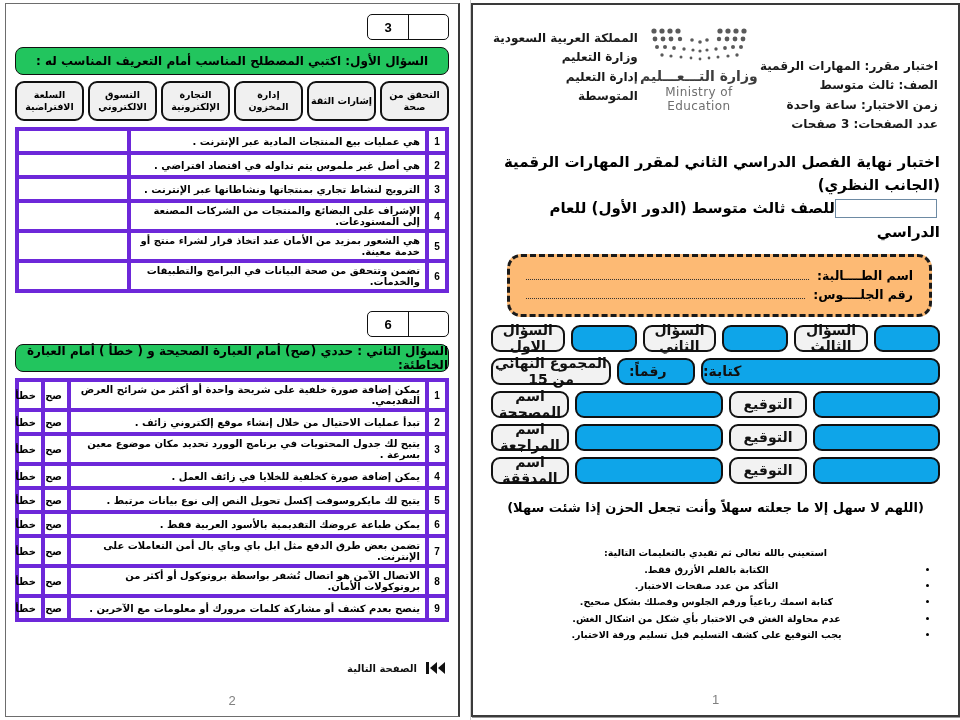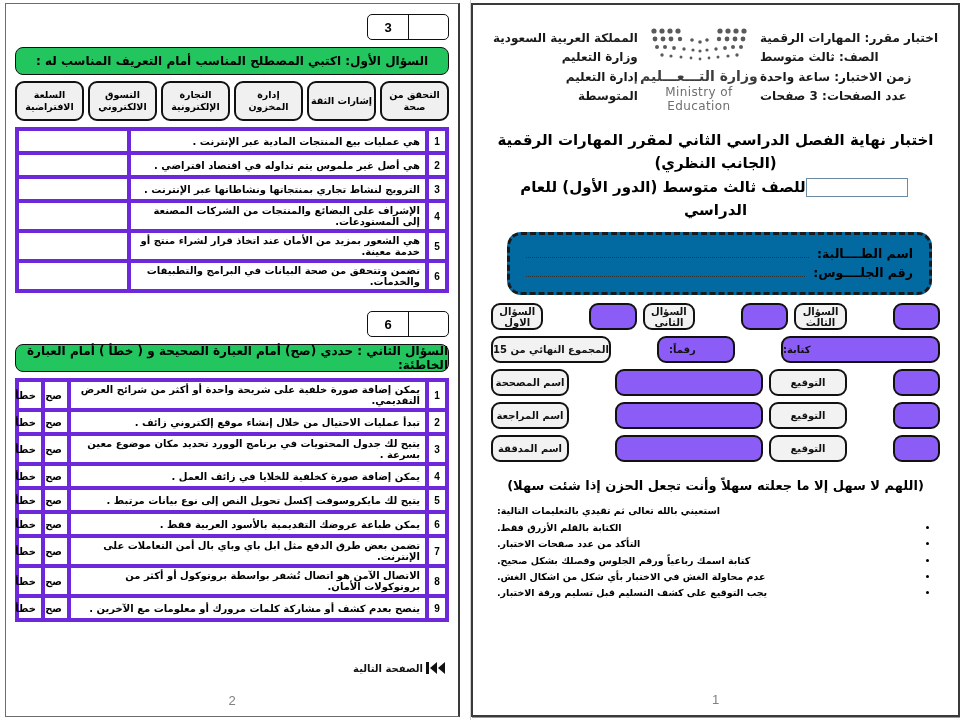--- a/index.html
+++ b/index.html
@@ -68,21 +68,21 @@
     padding: 18px 20px 0 20px;
   }
   .hdr-col {
     font-size: 12px;
     font-weight: bold;
     line-height: 1.62;
     color: #1a1a1a;
     white-space: nowrap;
   }
   .hdr-right { text-align: right; padding-top: 6px; }
-  .hdr-left  { text-align: left; padding-top: 6px; }
+  .hdr-left  { text-align: right; padding-top: 6px; margin-top: 28px; }
 
   
   .logo-wrap {
     width: 118px;
     text-align: center;
     padding-top: 2px;
   }
   .logo-dots { width: 118px; height: 42px; display:block; margin: 0 auto; }
   .logo-ar {
     font-size: 14px;
@@ -96,21 +96,21 @@
     font-size: 12px;
     color: #6f6f6f;
     letter-spacing: .4px;
     direction: ltr;
     margin-top: 1px;
   }
 
   
   .doc-title {
     margin: 16px 18px 0 18px;
-    text-align: center;
+    text-align: right;
     font-size: 15px;
     font-weight: bold;
     color: #000;
     line-height: 1.55;
     position: relative;
   }
   .title-line2 { position: relative; display: inline-block; }
   .year-box {
     display: inline-block;
     width: 100px;
@@ -120,21 +120,21 @@
     vertical-align: middle;
     margin-right: 3px;
   }
 
   
   .student-box {
     margin: 10px 26px 0 34px;
     border: 3px dashed #1a1a1a;
     border-radius: 14px;
     padding: 9px 16px 8px 16px;
-    background: #0369a1;
+    background: #fdba74;
   }
   .field-row {
     display: flex;
     flex-direction: row;
     align-items: baseline;
     font-size: 12.5px;
     font-weight: bold;
     color: #000;
     margin: 2px 0 4px 0;
   }
@@ -154,29 +154,29 @@
     gap: 6px;
     margin-bottom: 6px;
   }
   .cell {
     border: 2px solid #111;
     border-radius: 9px;
     height: 27px;
     display: flex;
     align-items: center;
     justify-content: center;
-    font-size: 10px;
+    font-size: 14px;
     font-weight: bold;
     color: #111;
     background: #ffffff;
     box-sizing: border-box;
     text-align: center;
   }
   .cell.label { background: #f2f2f2; }
-  .cell.blank { background: #8b5cf6; margin-left: 40px; }
+  .cell.blank { background: #0ea5e9; }
   .c-q     { width: 78px; }
   .c-qb    { width: 70px; }
   .c-total { width: 120px; }
   .c-num   { width: 78px; justify-content: flex-end; padding-left: 10px; }
   .c-wide  { flex: 1; justify-content: flex-end; }
   .c-name  { width: 78px; }
   .c-namebox { width: 148px; }
   .c-sign  { width: 78px; }
   .c-signbox { flex: 1; }
 
@@ -184,22 +184,22 @@
   .dua {
     margin: 16px 14px 0 14px;
     text-align: center;
     font-size: 13px;
     font-weight: bold;
     color: #000;
   }
 
   
   .instr {
-    margin: 12px 24px 0 24px;
-    text-align: left;
+    margin: 32px 24px 0 24px;
+    text-align: center;
   }
   .instr-title {
     font-size: 9.5px;
     font-weight: bold;
     color: #000;
     margin-bottom: 4px;
   }
   .instr ul {
     margin: 0;
     padding: 0 18px 0 0;
@@ -305,21 +305,21 @@
     color: #444;
   }
 
   .next-page {
     position: absolute;
     bottom: 42px;
     right: 12px;
     display: flex;
     flex-direction: row-reverse;
     align-items: flex-end;
-    gap: 3px;
+    gap: 9px;
     font-size: 10px;
     font-weight: bold;
     color: #111;
   }
   .skip-icon { display: block; }
 
   .spacer-q2 { height: 18px; }
 </style>
 </head>
 <body>

